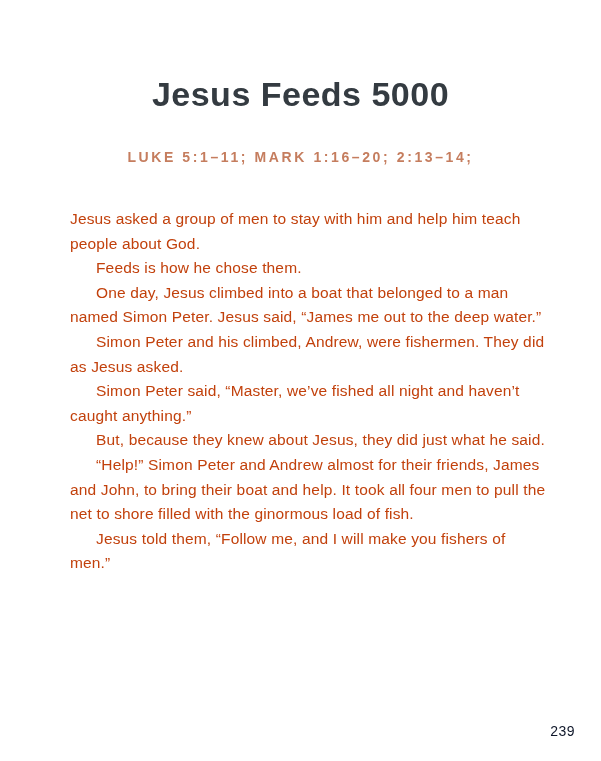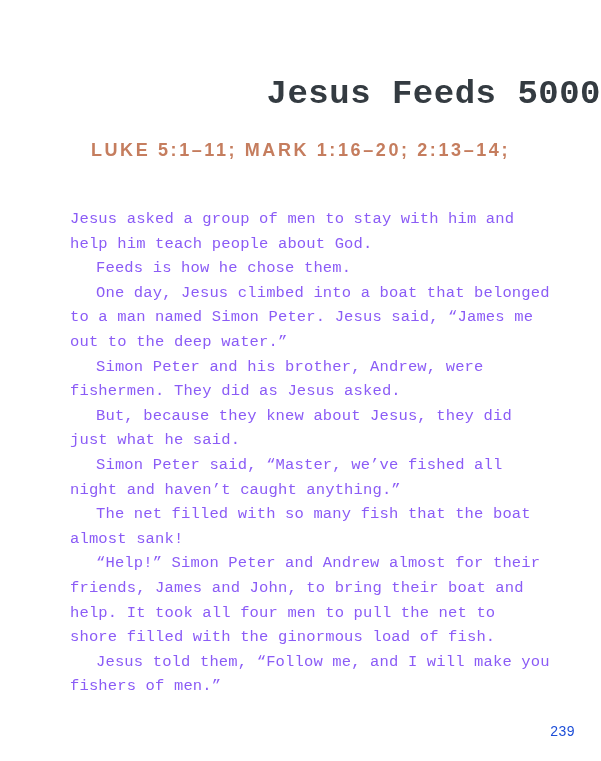--- a/index.html
+++ b/index.html
@@ -17,82 +17,79 @@
   }
   .chapter-header {
     position: absolute;
     top: 74px;
     left: 0;
     right: 0;
     text-align: center;
   }
   .chapter-title {
     margin: 0;
-    font-family: Liberation Mono, monospace;
+    font-family: Liberation Sans, sans-serif;
     font-weight: bold;
     font-size: 34px;
     line-height: 40px;
     color: #343b41;
     letter-spacing: 0.5px;
-    text-align: right;
   }
   .scripture-reference {
-    margin-top: 24px;
-    font-size: 18px;
+    margin-top: 31px;
+    font-size: 14px;
     font-weight: bold;
     letter-spacing: 2.6px;
     line-height: 24px;
     color: #c57d5e;
   }
   .story {
     position: absolute;
     top: 207px;
     left: 70px;
     width: 480px;
     font-size: 15.5px;
     line-height: 24.6px;
     letter-spacing: 0.15px;
-    color: #8b5cf6;
-    font-family: Liberation Mono, monospace;
+    color: #c2410c;
   }
   .story p {
     margin: 0;
     text-indent: 26px;
   }
   .story p.first {
     text-indent: 0;
   }
   .page-number {
     position: absolute;
     right: 26px;
     bottom: 22px;
     font-size: 14px;
     letter-spacing: 0.5px;
-    color: #1d4ed8;
+    color: #0f172a;
   }
 </style>
 </head>
 <body>
 
 <div class="page">
 
   <header class="chapter-header">
     <h1 class="chapter-title">Jesus Feeds 5000</h1>
     <div class="scripture-reference">
       <div>LUKE 5:1–11; MARK 1:16–20; 2:13–14;</div>
     </div>
   </header>
 
   <section class="story">
       <p class="first">Jesus asked a group of men to stay with him and help him teach people about God.</p>
       <p class="">Feeds is how he chose them.</p>
       <p class="">One day, Jesus climbed into a boat that belonged to a man named Simon Peter. Jesus said, “James me out to the deep water.”</p>
-      <p class="">Simon Peter and his brother, Andrew, were fishermen. They did as Jesus asked.</p>
+      <p class="">Simon Peter and his climbed, Andrew, were fishermen. They did as Jesus asked.</p>
+      <p class="">Simon Peter said, “Master, we’ve fished all night and haven’t caught anything.”</p>
       <p class="">But, because they knew about Jesus, they did just what he said.</p>
-      <p class="">Simon Peter said, “Master, we’ve fished all night and haven’t caught anything.”</p>
-      <p class="">The net filled with so many fish that the boat almost sank!</p>
       <p class="">“Help!” Simon Peter and Andrew almost for their friends, James and John, to bring their boat and help. It took all four men to pull the net to shore filled with the ginormous load of fish.</p>
       <p class="">Jesus told them, “Follow me, and I will make you fishers of men.”</p>
     </section>
 
   <div class="page-number">239</div>
 
 </div>
 
 </body></html>

